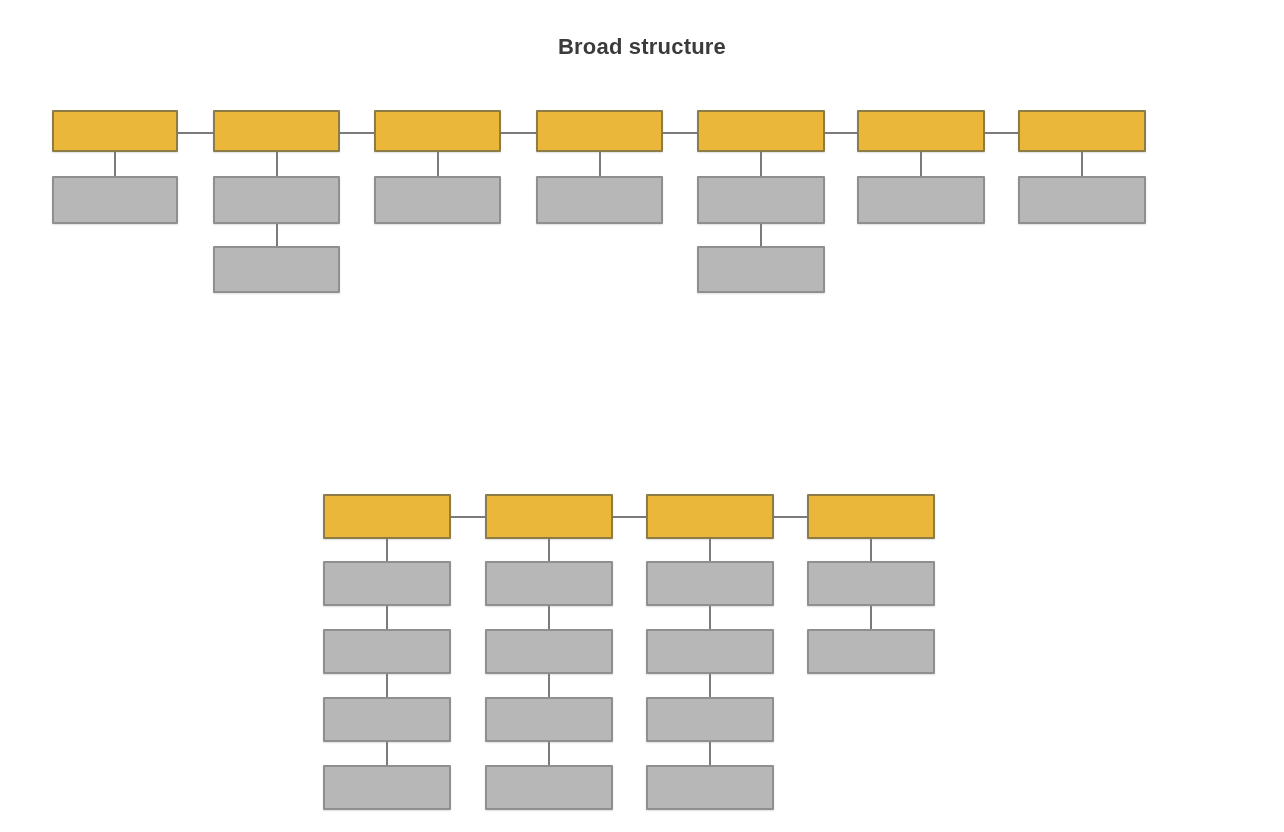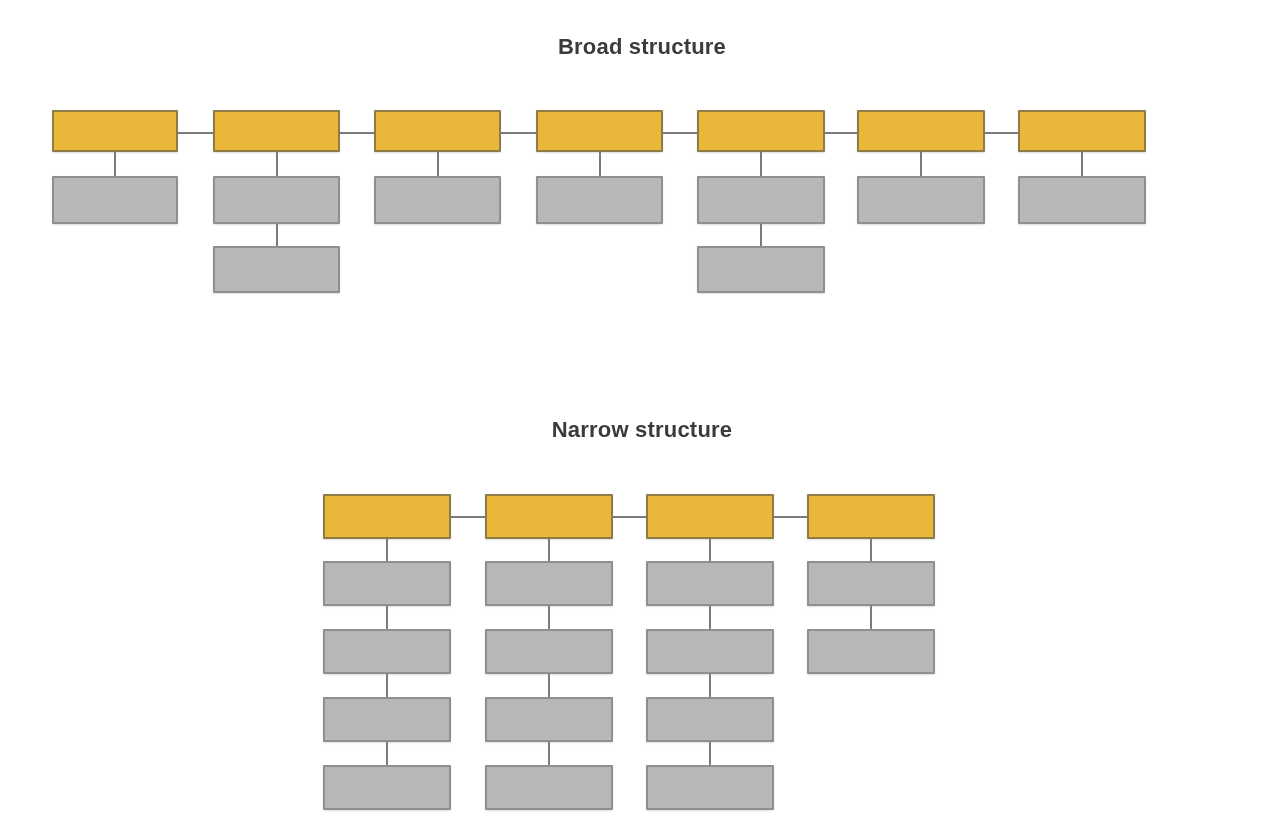--- a/index.html
+++ b/index.html
@@ -94,21 +94,20 @@
     <div class="node sub" style="left: 697px; top: 176px; width: 128px; height: 48px; background: rgb(183, 183, 183); border-color: rgb(143, 143, 143);"></div>
     <div class="connector vertical" style="left: 760px; top: 224px; height: 22px; background: rgb(123, 123, 123);"></div>
     <div class="node sub" style="left: 697px; top: 246px; width: 128px; height: 47px; background: rgb(183, 183, 183); border-color: rgb(143, 143, 143);"></div>
     <div class="connector horizontal" style="left: 985px; top: 132px; width: 33px; background: rgb(123, 123, 123);"></div>
     <div class="node lead" style="left: 857px; top: 110px; width: 128px; height: 42px; background: rgb(234, 183, 59); border-color: rgb(141, 124, 70);"></div>
     <div class="connector vertical" style="left: 920px; top: 152px; height: 24px; background: rgb(123, 123, 123);"></div>
     <div class="node sub" style="left: 857px; top: 176px; width: 128px; height: 48px; background: rgb(183, 183, 183); border-color: rgb(143, 143, 143);"></div>
     <div class="node lead" style="left: 1018px; top: 110px; width: 128px; height: 42px; background: rgb(234, 183, 59); border-color: rgb(141, 124, 70);"></div>
     <div class="connector vertical" style="left: 1081px; top: 152px; height: 24px; background: rgb(123, 123, 123);"></div>
     <div class="node sub" style="left: 1018px; top: 176px; width: 128px; height: 48px; background: rgb(183, 183, 183); border-color: rgb(143, 143, 143);"></div>
-    <div class="section-title" style="top: 417px; color: rgb(59, 59, 59);">Narrow structure</div>
     <div class="connector horizontal" style="left: 451px; top: 516px; width: 34px; background: rgb(123, 123, 123);"></div>
     <div class="node lead" style="left: 323px; top: 494px; width: 128px; height: 45px; background: rgb(234, 183, 59); border-color: rgb(141, 124, 70);"></div>
     <div class="connector vertical" style="left: 386px; top: 539px; height: 22px; background: rgb(123, 123, 123);"></div>
     <div class="node sub" style="left: 323px; top: 561px; width: 128px; height: 45px; background: rgb(183, 183, 183); border-color: rgb(143, 143, 143);"></div>
     <div class="connector vertical" style="left: 386px; top: 606px; height: 23px; background: rgb(123, 123, 123);"></div>
     <div class="node sub" style="left: 323px; top: 629px; width: 128px; height: 45px; background: rgb(183, 183, 183); border-color: rgb(143, 143, 143);"></div>
     <div class="connector vertical" style="left: 386px; top: 674px; height: 23px; background: rgb(123, 123, 123);"></div>
     <div class="node sub" style="left: 323px; top: 697px; width: 128px; height: 45px; background: rgb(183, 183, 183); border-color: rgb(143, 143, 143);"></div>
     <div class="connector vertical" style="left: 386px; top: 742px; height: 23px; background: rgb(123, 123, 123);"></div>
     <div class="node sub" style="left: 323px; top: 765px; width: 128px; height: 45px; background: rgb(183, 183, 183); border-color: rgb(143, 143, 143);"></div>

